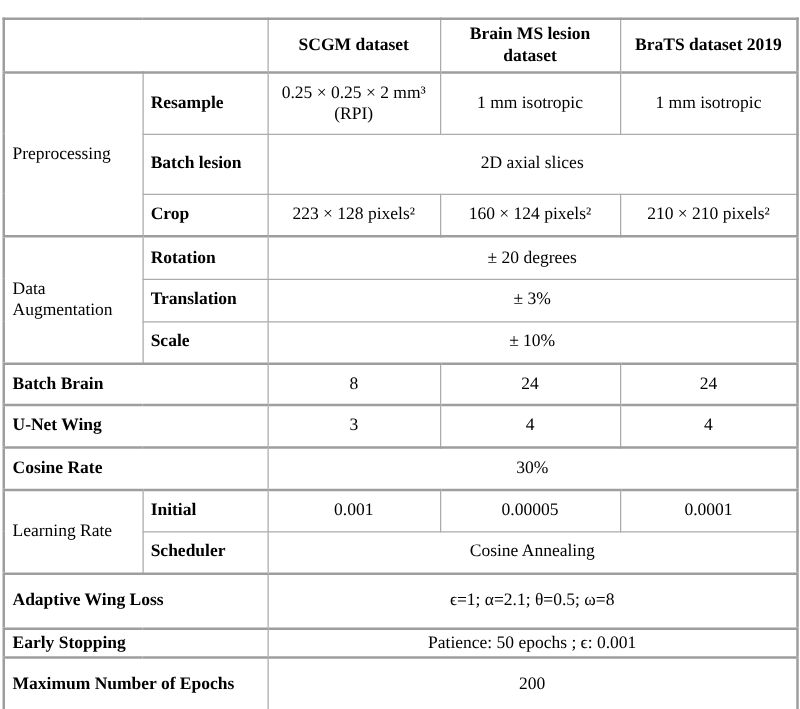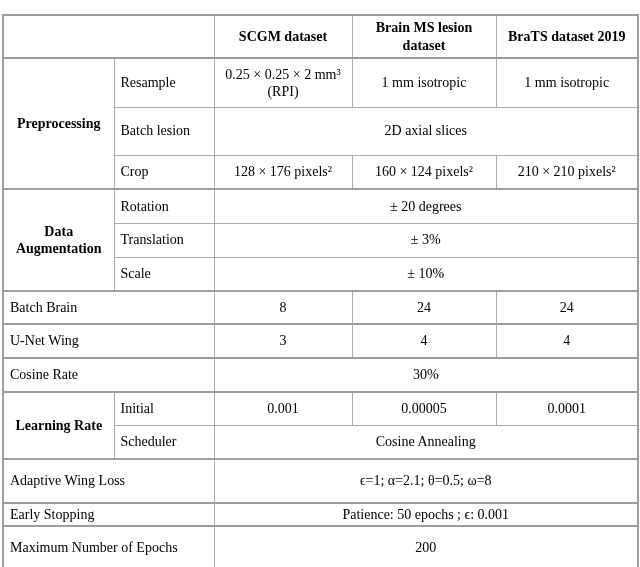--- a/index.html
+++ b/index.html
@@ -24,27 +24,27 @@
   }
   table.params td {
     border: 1px solid #ababab;
     font-size: 14px;
     line-height: 1.22;
     padding: 2px 6px;
     vertical-align: middle;
     overflow: hidden;
   }
   td.lab {
-    font-weight: normal;
+    font-weight: bold;
     text-align: left;
     padding-left: 7px;
   }
   td.grp {
-    font-weight: bold;
-    text-align: center;
+    font-weight: normal;
+    text-align: left;
     padding-left: 7px;
   }
   td.val {
     text-align: center;
     font-weight: normal;
   }
   td.hdr {
     font-weight: bold;
     text-align: center;
   }
@@ -84,21 +84,21 @@
       <td class="val">1 mm isotropic</td>
     </tr>
 
     <tr style="height:48px">
       <td class="lab">Batch lesion</td>
       <td colspan="3" class="val">2D axial slices</td>
     </tr>
 
     <tr style="height:34px">
       <td class="lab">Crop</td>
-      <td class="val">128 × 176 pixels²</td>
+      <td class="val">223 × 128 pixels²</td>
       <td class="val">160 × 124 pixels²</td>
       <td class="val">210 × 210 pixels²</td>
     </tr>
 
     <tr class="sec" style="height:34px">
       <td rowspan="3" class="grp">Data Augmentation</td>
       <td class="lab">Rotation</td>
       <td colspan="3" class="val">± 20 degrees</td>
     </tr>
 

